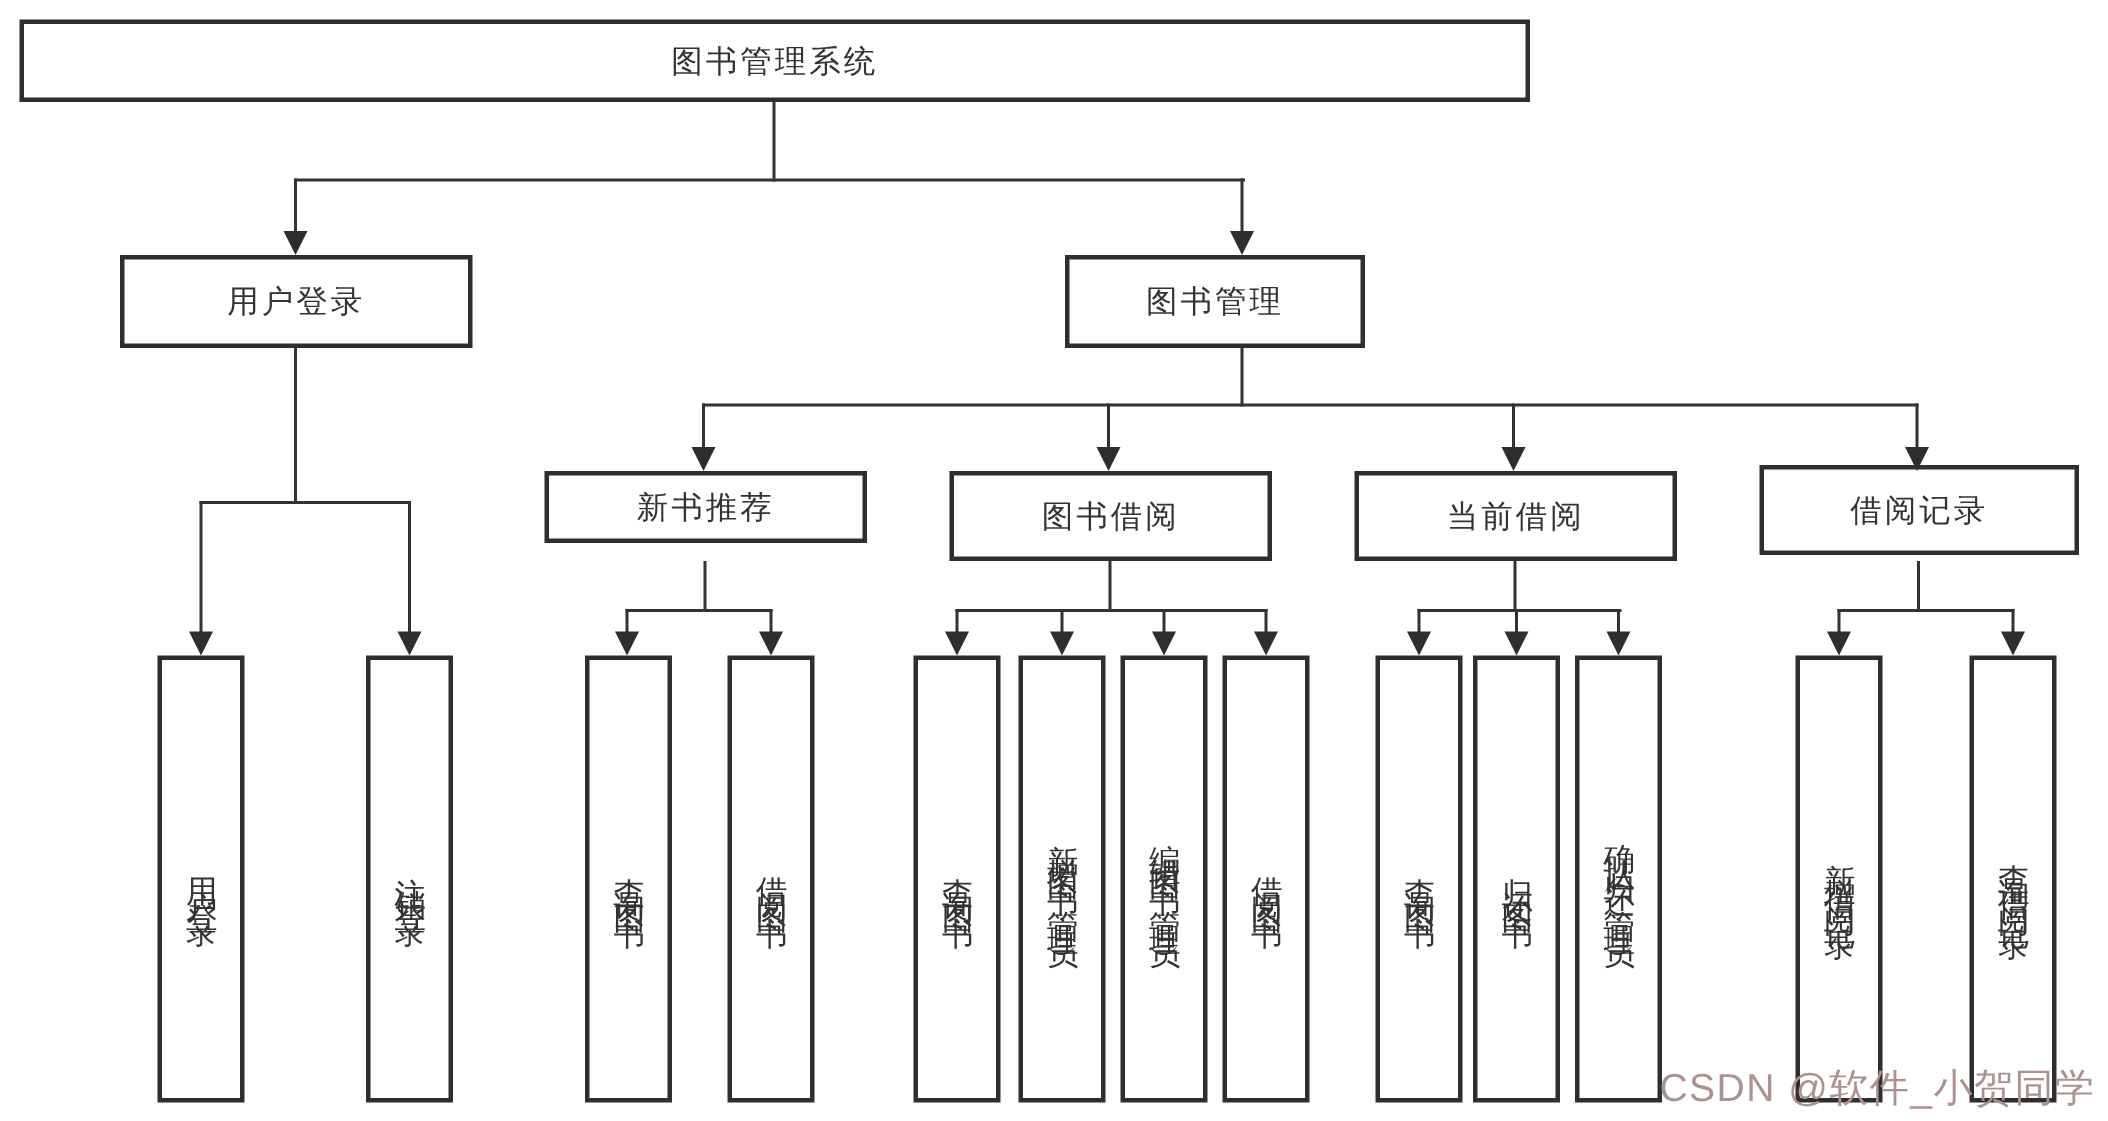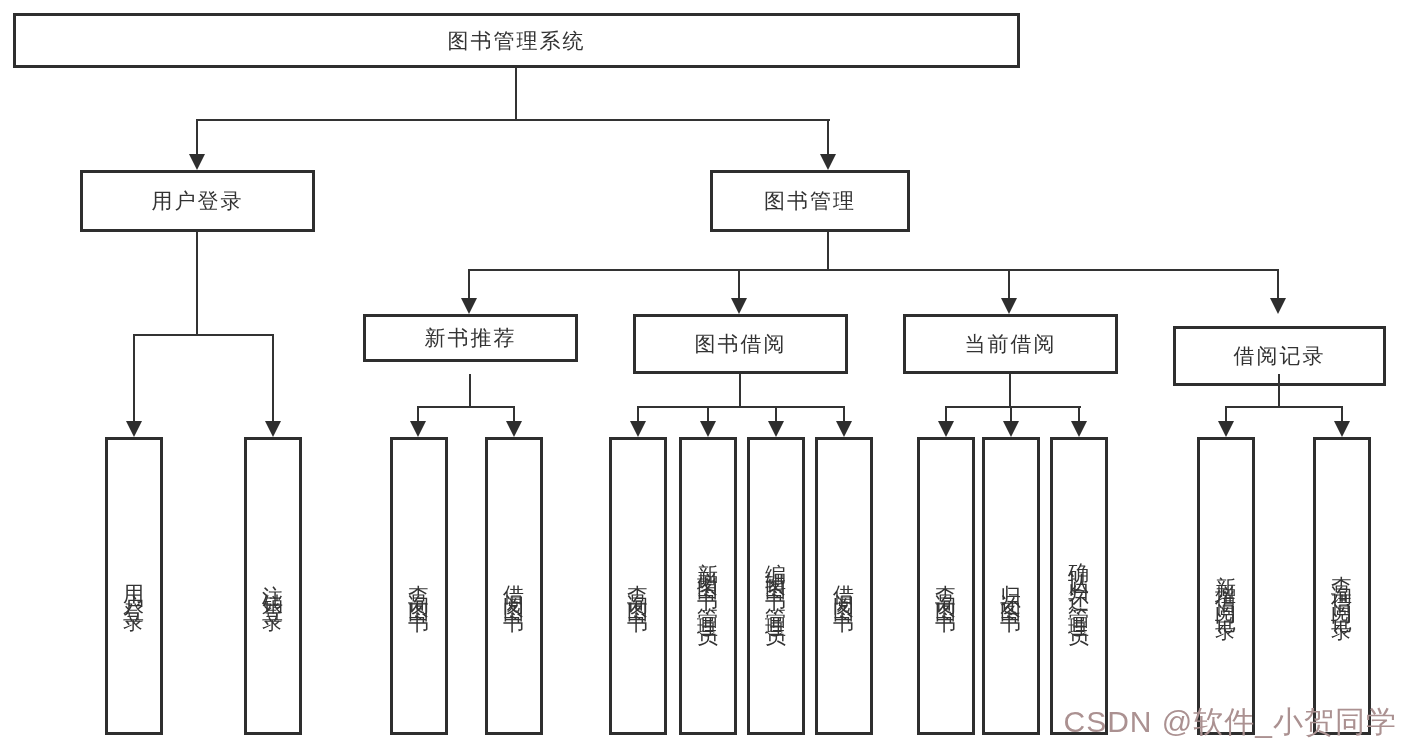--- a/index.html
+++ b/index.html
@@ -16,21 +16,21 @@
     writing-mode:vertical-rl;text-orientation:mixed;
     font-size:21px;letter-spacing:9px;color:#333;line-height:1;
   }
   .line{position:absolute;background:#333333;}
   .arrow{
     position:absolute;width:0;height:0;
     border-left:8px solid transparent;border-right:8px solid transparent;
     border-top:16px solid #2e2e2e;
   }
   .watermark{
-    position:absolute;right:8px;bottom:4px;font-size:30px;color:#ab9191;
+    position:absolute;right:8px;bottom:4px;font-size:26px;color:#ab9191;
     letter-spacing:1px;white-space:nowrap;
   }
 </style>
 </head>
 <body>
 
 <div class="canvas">
 
   <div class="node h" style="left:13px;top:13px;width:1007px;height:55px;">
     <span>图书管理系统</span>
@@ -45,21 +45,21 @@
 
   <div class="node h" style="left:363px;top:314px;width:215px;height:48px;">
     <span>新书推荐</span>
   </div>
   <div class="node h" style="left:903px;top:314px;width:215px;height:60px;">
     <span>当前借阅</span>
   </div>
   <div class="node h" style="left:633px;top:314px;width:215px;height:60px;">
     <span>图书借阅</span>
   </div>
-  <div class="node h" style="left:1173px;top:326px;width:213px;height:60px;">
+  <div class="node h" style="left:1173px;top:310px;width:213px;height:60px;">
     <span>借阅记录</span>
   </div>
 
   <div class="node v" style="left:105px;top:437px;width:58px;height:298px;">
     <span>用户登录</span>
   </div>
   <div class="node v" style="left:244px;top:437px;width:58px;height:298px;">
     <span>注销登录</span>
   </div>
 

